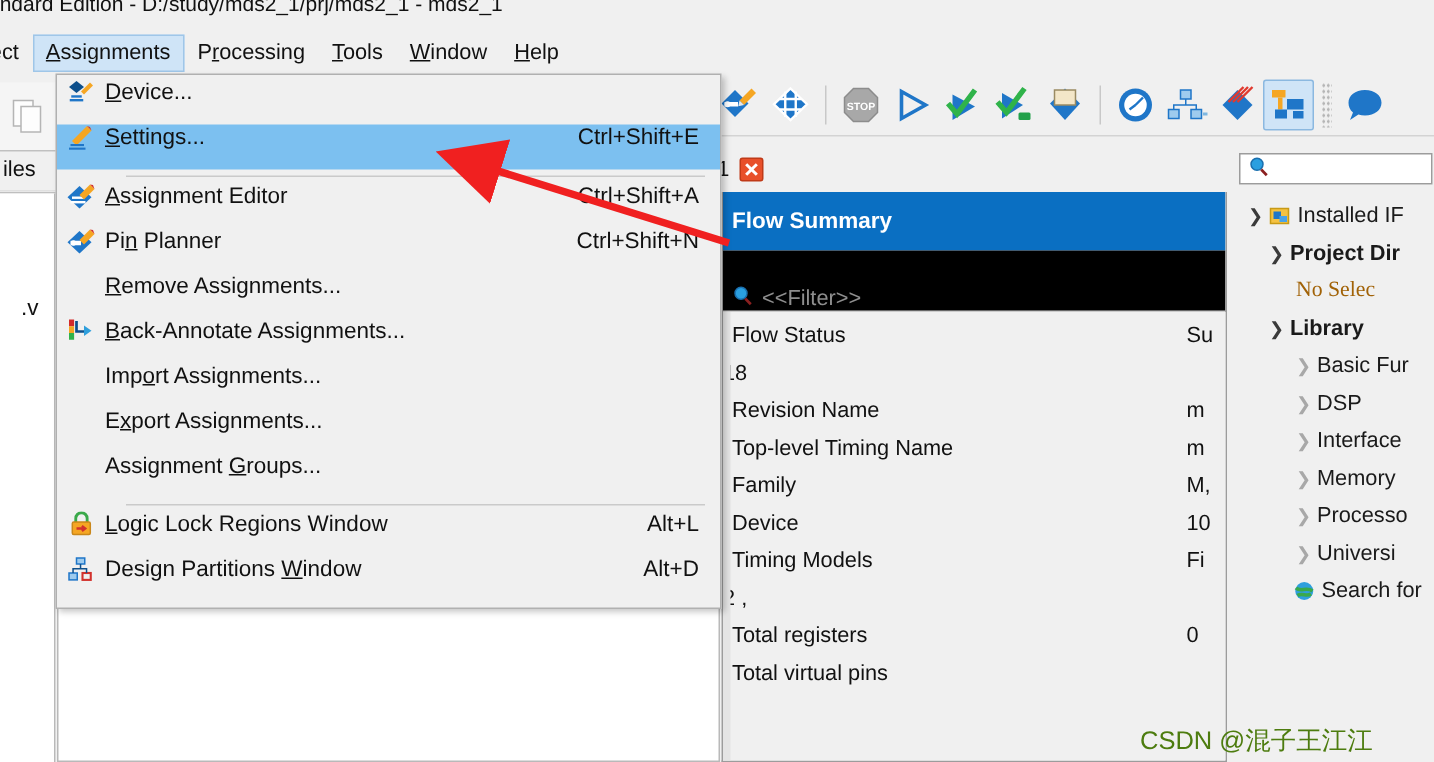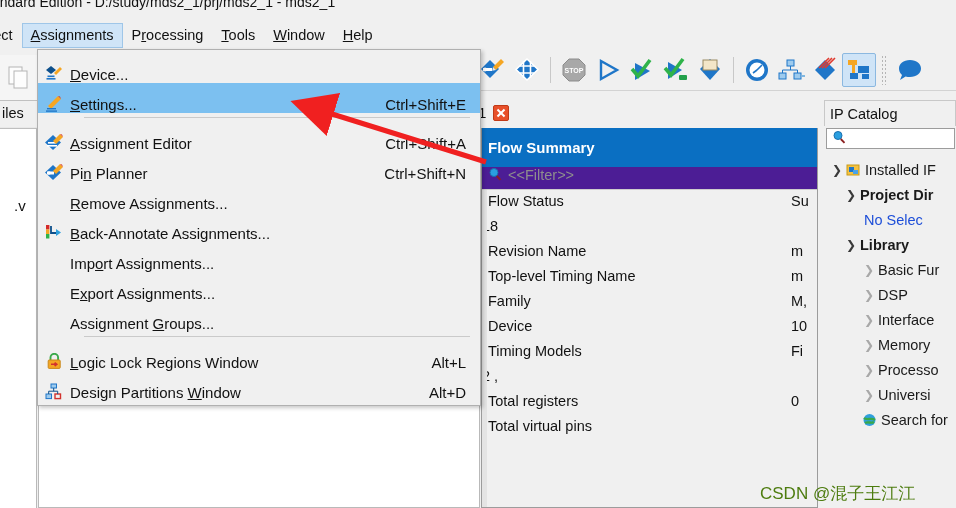--- a/index.html
+++ b/index.html
@@ -133,26 +133,26 @@
     position: absolute; left: 481px; top: 128px; width: 337px; height: 380px;
     background: #fff; border: 1px solid #9c9c9c; border-top: none;
     overflow: hidden;
   }
   .flow-header {
     height: 39px; background: #0a6fc2; color: #fff;
     font-size: 15px; font-weight: bold;
     display: flex; align-items: center; padding-left: 6px;
   }
   .flow-filter {
-    height: 23px; background: #4c1d95; border-bottom: 1px solid #cdcdcd;
-    display: flex; align-items: flex-start; padding-left: 6px; gap: 6px;
+    height: 41px; background: #000000; border-bottom: 1px solid #cdcdcd;
+    display: flex; align-items: flex-end; padding-left: 6px; gap: 6px;
   }
   .flow-filter .ph { color: #8e8e8e; font-size: 14.5px; }
   .flow-body { background: #f0f0f0; height: 332px; padding-top: 3px; position: relative; }
-  .flow-row { display: flex; height: 25px; }
+  .flow-row { display: flex; height: 25px; align-items: center; }
   .flow-row .k { padding-left: 6px; font-size: 14.5px; color: #111; white-space: nowrap; flex: 1 1 auto; }
   .flow-row .v { font-size: 14.5px; color: #111; white-space: nowrap;
                  width: 26px; overflow: hidden; flex: 0 0 auto; }
   .flow-scroll-l { position: absolute; left: 0; top: 0; width: 5px; height: 332px; background: #e4e4e4; }
 
   
   .ipcat {
     position: absolute; left: 824px; top: 100px; width: 132px; height: 408px;
     background: #f0f0f0; overflow: hidden;
   }
@@ -167,33 +167,33 @@
   }
   .ipcat-tree { margin-top: 8px; padding-left: 4px; }
   .ip-row { display: flex; align-items: center; height: 25px; font-size: 14.5px; white-space: nowrap; }
   .ip-row.ind1 { padding-left: 4px; }
   .ip-row.ind2 { padding-left: 18px; }
   .ip-row.ind3 { padding-left: 36px; }
   .ip-row.ind4 { padding-left: 34px; }
   .chev-d { width: 14px; color: #3a3a3a; font-size: 12px; flex: 0 0 auto; }
   .chev-r { width: 14px; color: #a8a8a8; font-size: 12px; flex: 0 0 auto; }
   .ip-bold { font-weight: bold; }
-  .ip-gray { color: #1d4ed8; }
+  .ip-gray { color: #a16207; font-family: Liberation Serif, serif; }
   .ip-icon { width: 15px; height: 14px; margin-right: 4px; flex: 0 0 auto; }
 
   
   .dropdown {
     position: absolute; left: 37px; top: 49px; width: 444px;
     background: #f0f0f0; border: 1px solid #b0b0b0;
     box-shadow: 2px 2px 4px rgba(0,0,0,.22);
     padding: 3px 0 4px 0;
     z-index: 40;
   }
   .dd-item {
-    height: 30px; display: flex; align-items: flex-end;
+    height: 30px; display: flex; align-items: flex-start;
     font-size: 15px; color: #111; white-space: nowrap;
   }
   .dd-item.hl { background: #7cc0f0; }
   .dd-icon { width: 32px; display: flex; align-items: center; justify-content: center; flex: 0 0 auto; }
   .dd-label { flex: 1 1 auto; }
   .dd-label u { text-decoration: underline; }
   .dd-short { padding-right: 14px; font-size: 15px; color: #111; }
   .dd-sep { height: 1px; background: #cacaca; margin: 4px 10px 4px 46px; }
 
   
@@ -426,21 +426,20 @@
         <span class="v">0</span>
       </div>
       <div class="flow-row">
         <span class="k">Total virtual pins</span>
         <span class="v"></span>
       </div>
     </div>
   </div>
 
   <div class="ipcat">
-    <div class="ipcat-title">IP Catalog</div>
     <div class="ipcat-search">
       <span>
         <svg width="14" height="14" viewBox="0 0 14 14">
           <circle cx="6" cy="5.5" r="4" fill="#2a9fe0" stroke="#1a6fae"></circle>
           <path d="M8.8 9 L12.5 12.8" stroke="#8b2020" stroke-width="1.8"></path>
         </svg>
       </span>
     </div>
     <div class="ipcat-tree">
 

